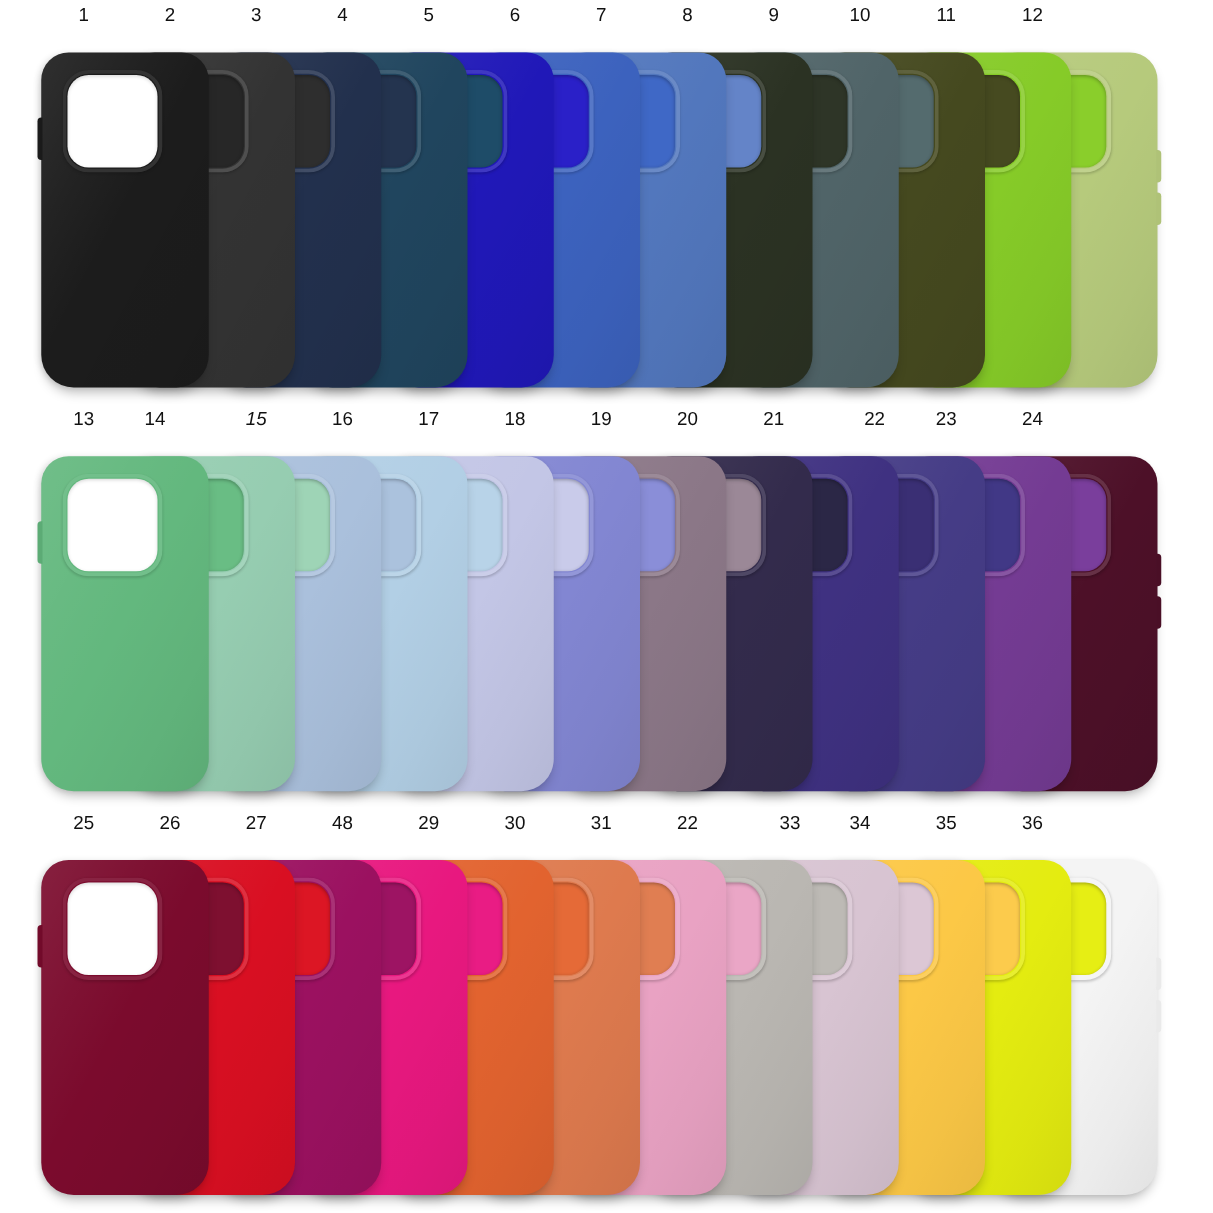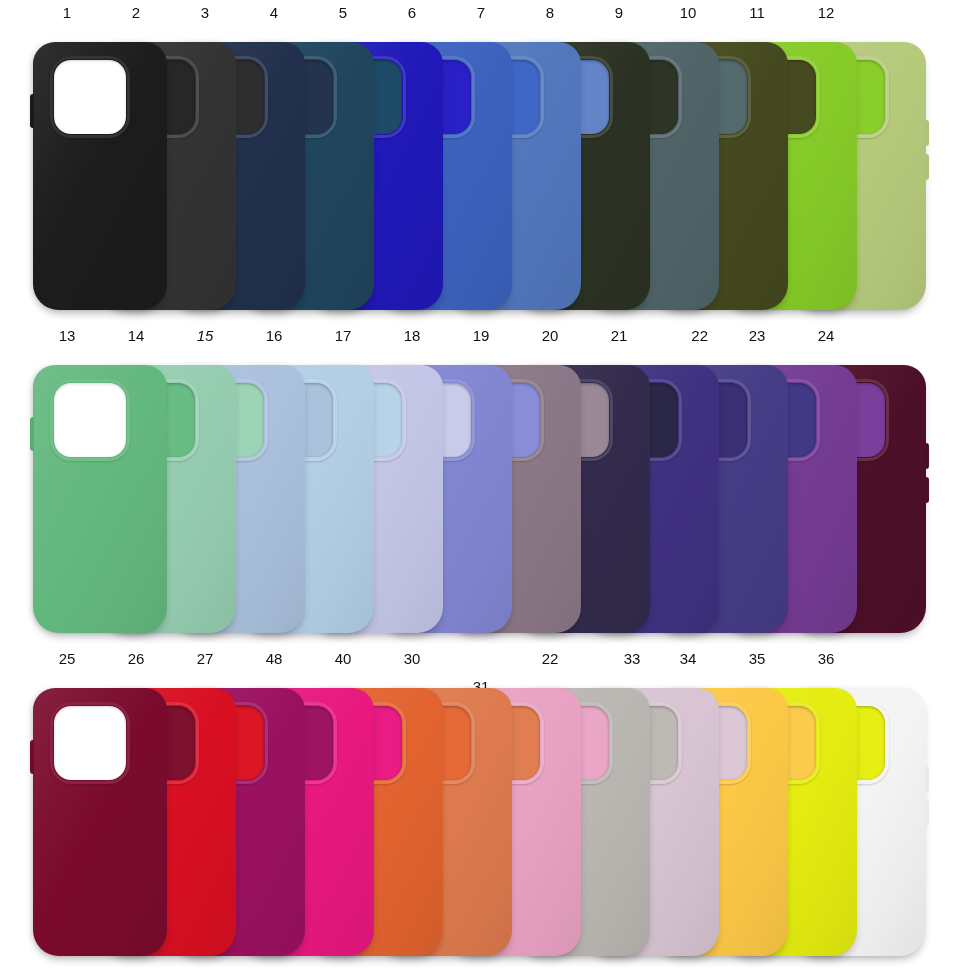--- a/index.html
+++ b/index.html
@@ -212,21 +212,21 @@
           <div class="cam">
             <div class="hole"></div>
           </div>
         </div>
       </div>
   </div>
 
   <div class="row row-2">
     <div class="labels">
         <div class="label" style="left: 67px;">13</div>
-        <div class="label" style="left: 136px;">14</div>
+        <div class="label" style="left: 124px;">14</div>
         <div class="label" style="left: 205px; font-style: italic;">15</div>
         <div class="label" style="left: 274px;">16</div>
         <div class="label" style="left: 343px;">17</div>
         <div class="label" style="left: 412px;">18</div>
         <div class="label" style="left: 481px;">19</div>
         <div class="label" style="left: 550px;">20</div>
         <div class="label" style="left: 619px;">21</div>
         <div class="label" style="left: 688px; text-align: right;">22</div>
         <div class="label" style="left: 757px;">23</div>
         <div class="label" style="left: 826px;">24</div>
@@ -309,23 +309,23 @@
         </div>
       </div>
   </div>
 
   <div class="row row-3">
     <div class="labels">
         <div class="label" style="left: 67px;">25</div>
         <div class="label" style="left: 136px;">26</div>
         <div class="label" style="left: 205px;">27</div>
         <div class="label" style="left: 274px;">48</div>
-        <div class="label" style="left: 343px;">40</div>
+        <div class="label" style="left: 343px;">29</div>
         <div class="label" style="left: 412px;">30</div>
-        <div class="label" style="left: 481px; margin-top: 28px;">31</div>
+        <div class="label" style="left: 481px;">31</div>
         <div class="label" style="left: 550px;">22</div>
         <div class="label" style="left: 632px;">33</div>
         <div class="label" style="left: 688px;">34</div>
         <div class="label" style="left: 757px;">35</div>
         <div class="label" style="left: 826px;">36</div>
       </div>
     <div class="cases">
         <div class="case first" title="burgundy" style="left: 33px; z-index: 40; --c: #7b0b2d; --cam: #ffffff;">
           <div class="body"></div>
           <div class="btn-l"></div>

